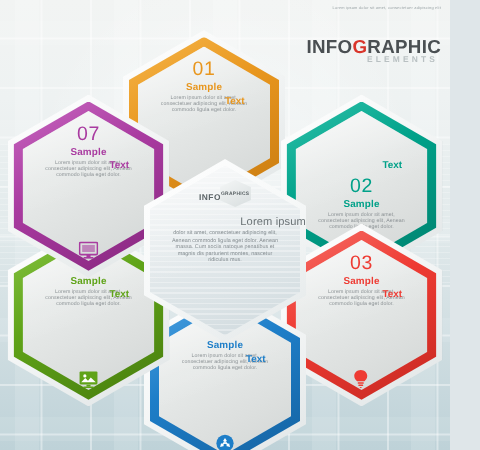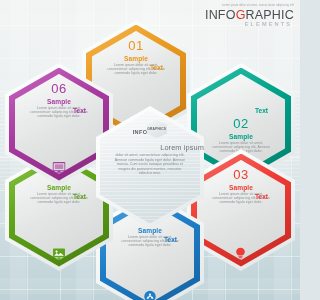--- a/index.html
+++ b/index.html
@@ -42,22 +42,22 @@
     background:radial-gradient(ellipse at 50% 42%, rgba(255,255,255,.55) 0%, rgba(255,255,255,0) 62%);
   }
 
   
   .title-block{position:absolute;right:6px;top:4px;width:140px;text-align:right;}
   .title-sub{
     font-size:2.6px;letter-spacing:.15px;color:#9aa3a6;
     line-height:4px;white-space:nowrap;
   }
   .title-main{
-    font-size:12.5px;font-weight:normal;letter-spacing:.2px;color:#4a4f52;
-    line-height:13px;margin-top:1px;
+    font-size:12.5px;font-weight:bold;letter-spacing:.2px;color:#4a4f52;
+    line-height:13px;margin-top:17px;
   }
   .title-main .g{color:#d9352b;}
   .title-el{
     font-size:5.6px;letter-spacing:2.1px;color:#b9c0c2;
     line-height:7px;margin-top:-1px;margin-right:2px;font-weight:bold;
   }
 
   
   .hexwrap{position:absolute;width:108px;height:122px;}
   .hex{
@@ -259,21 +259,21 @@
         <rect x="9.5" y="17.4" width="5" height="2.4" fill="#5FA318"></rect>
         <rect x="5.5" y="19.6" width="13" height="1.9" rx=".6" fill="#5FA318"></rect>
       </svg></div>
       </div>
       <div class="hexwrap" style="left: 5px; top: 63px;">
         <div class="hex rim"></div>
      <div class="hex band" style="background:linear-gradient(150deg, #C968C1 0%, #A93BA0 42%, #86267E 100%);"></div>
      <div class="hex face"></div>
      <div class="hex gloss"></div>
      <div class="content">
-       <div class="num" style="color:#A93BA0;">06</div>
+       <div class="num" style="color:#A93BA0;">07</div>
        <div class="sample" style="color:#A93BA0;">Sample</div>
        <div class="body">Lorem ipsum dolor sit amet, consectetuer adipiscing elit, Aenean commodo ligula eget dolor.</div>
      </div>
      <div class="word-text" style="color:#A93BA0;left:68px;top:44px;">Text</div>
      <div class="icon"><svg viewBox="0 0 24 22" width="13" height="12">
         <rect x="1" y="1" width="22" height="15" rx="1.5" fill="none" stroke="#A93BA0" stroke-width="2"></rect>
         <rect x="4.2" y="4.2" width="15.6" height="8.6" fill="#A93BA0" opacity=".55"></rect>
         <rect x="9.5" y="16" width="5" height="3" fill="#A93BA0"></rect>
         <rect x="6" y="19" width="12" height="2" fill="#A93BA0"></rect>
       </svg></div>

